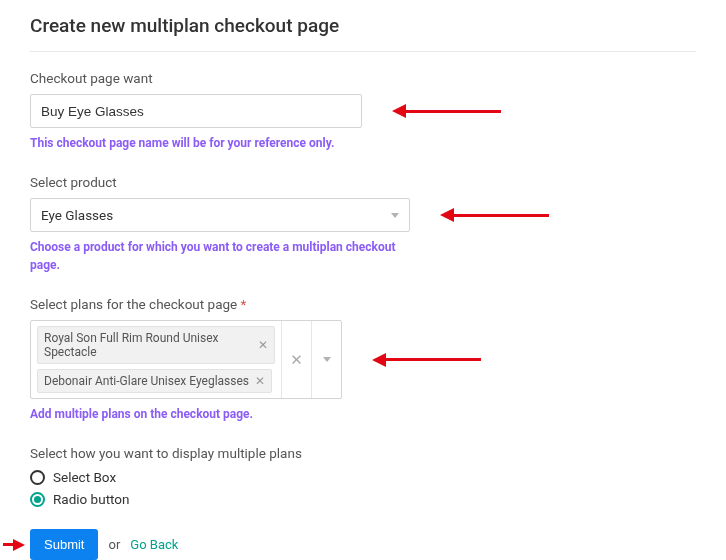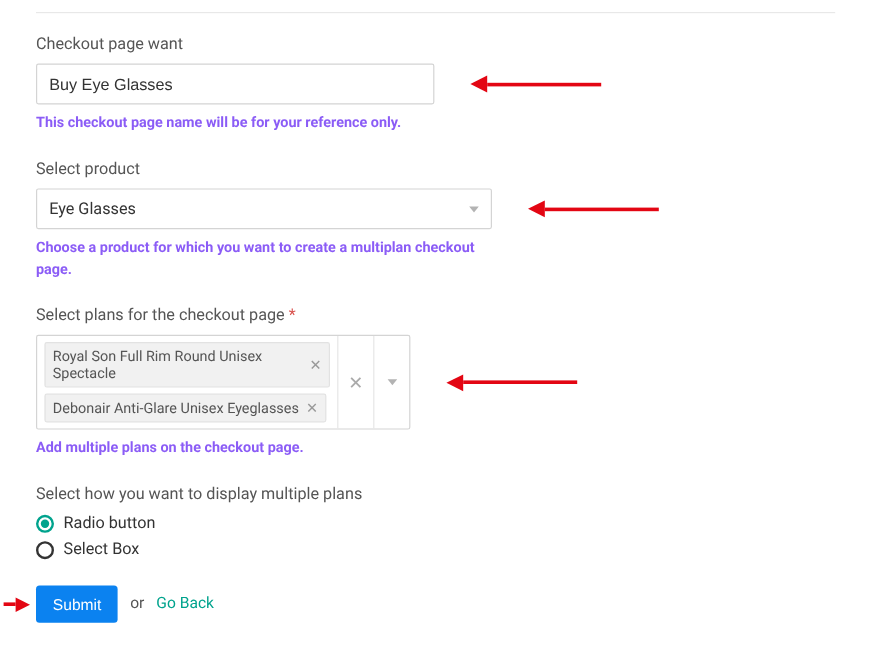--- a/index.html
+++ b/index.html
@@ -214,20 +214,21 @@
     border-top: 6px solid transparent;
     border-bottom: 6px solid transparent;
     border-left: 12px solid #e30613;
   }
   .actions-wrap { position: relative; }
 </style>
 </head>
 <body>
 
 <div class="page">
+  <h1 class="title">Create new multiplan checkout page</h1>
   <hr class="rule">
 
   <div class="field-group">
     <label class="field-label">Checkout page want</label>
     <div class="control-row">
       <input type="text" class="text-input" value="Buy Eye Glasses" style="">
       <span class="arrow-right-container">
         <span class="arrow-pointing-left">
             <span class="head"></span>
             <span class="shaft"></span>
@@ -285,28 +286,28 @@
           </span>
       </span>
     </div>
     <div class="helper">Add multiple plans on the checkout page.</div>
   </div>
 
   <div class="field-group">
     <label class="field-label">Select how you want to display multiple plans</label>
 
     <div class="radio-row">
+      <span class="radio-outer"></span>
+      <span>Select Box</span>
+    </div>
+    <div class="radio-row">
       <span class="radio-outer selected">
           <span class="radio-inner"></span>
         </span>
       <span>Radio button</span>
-    </div>
-    <div class="radio-row">
-      <span class="radio-outer"></span>
-      <span>Select Box</span>
     </div>
   </div>
 
   <div class="actions actions-wrap">
     <span class="arrow-submit">
       <span class="shaft"></span>
         <span class="head"></span>
     </span>
     <button class="btn-primary">Submit</button>
     <span class="or-text">or</span>

